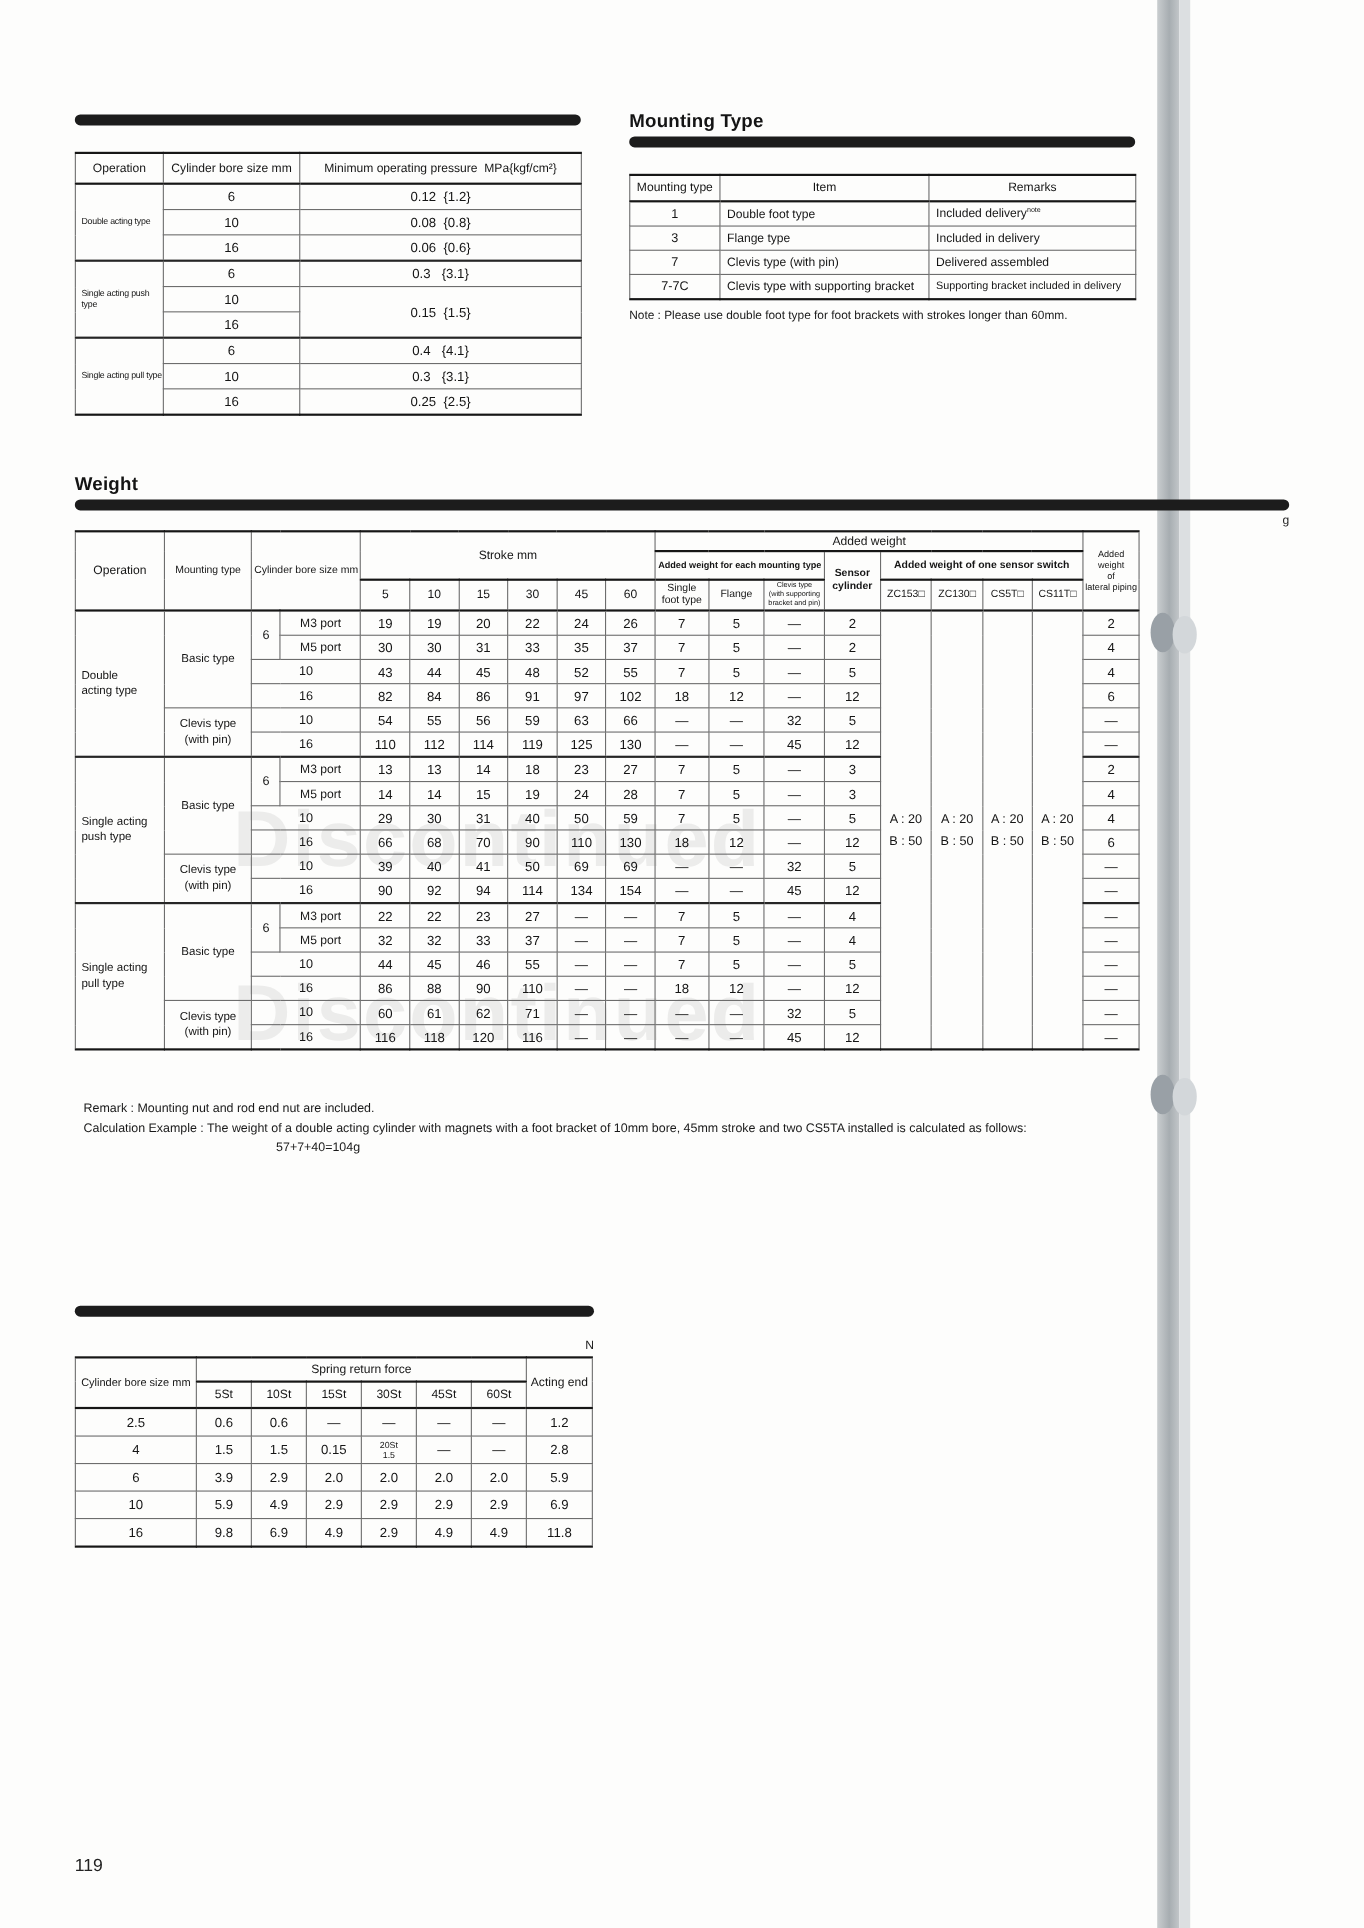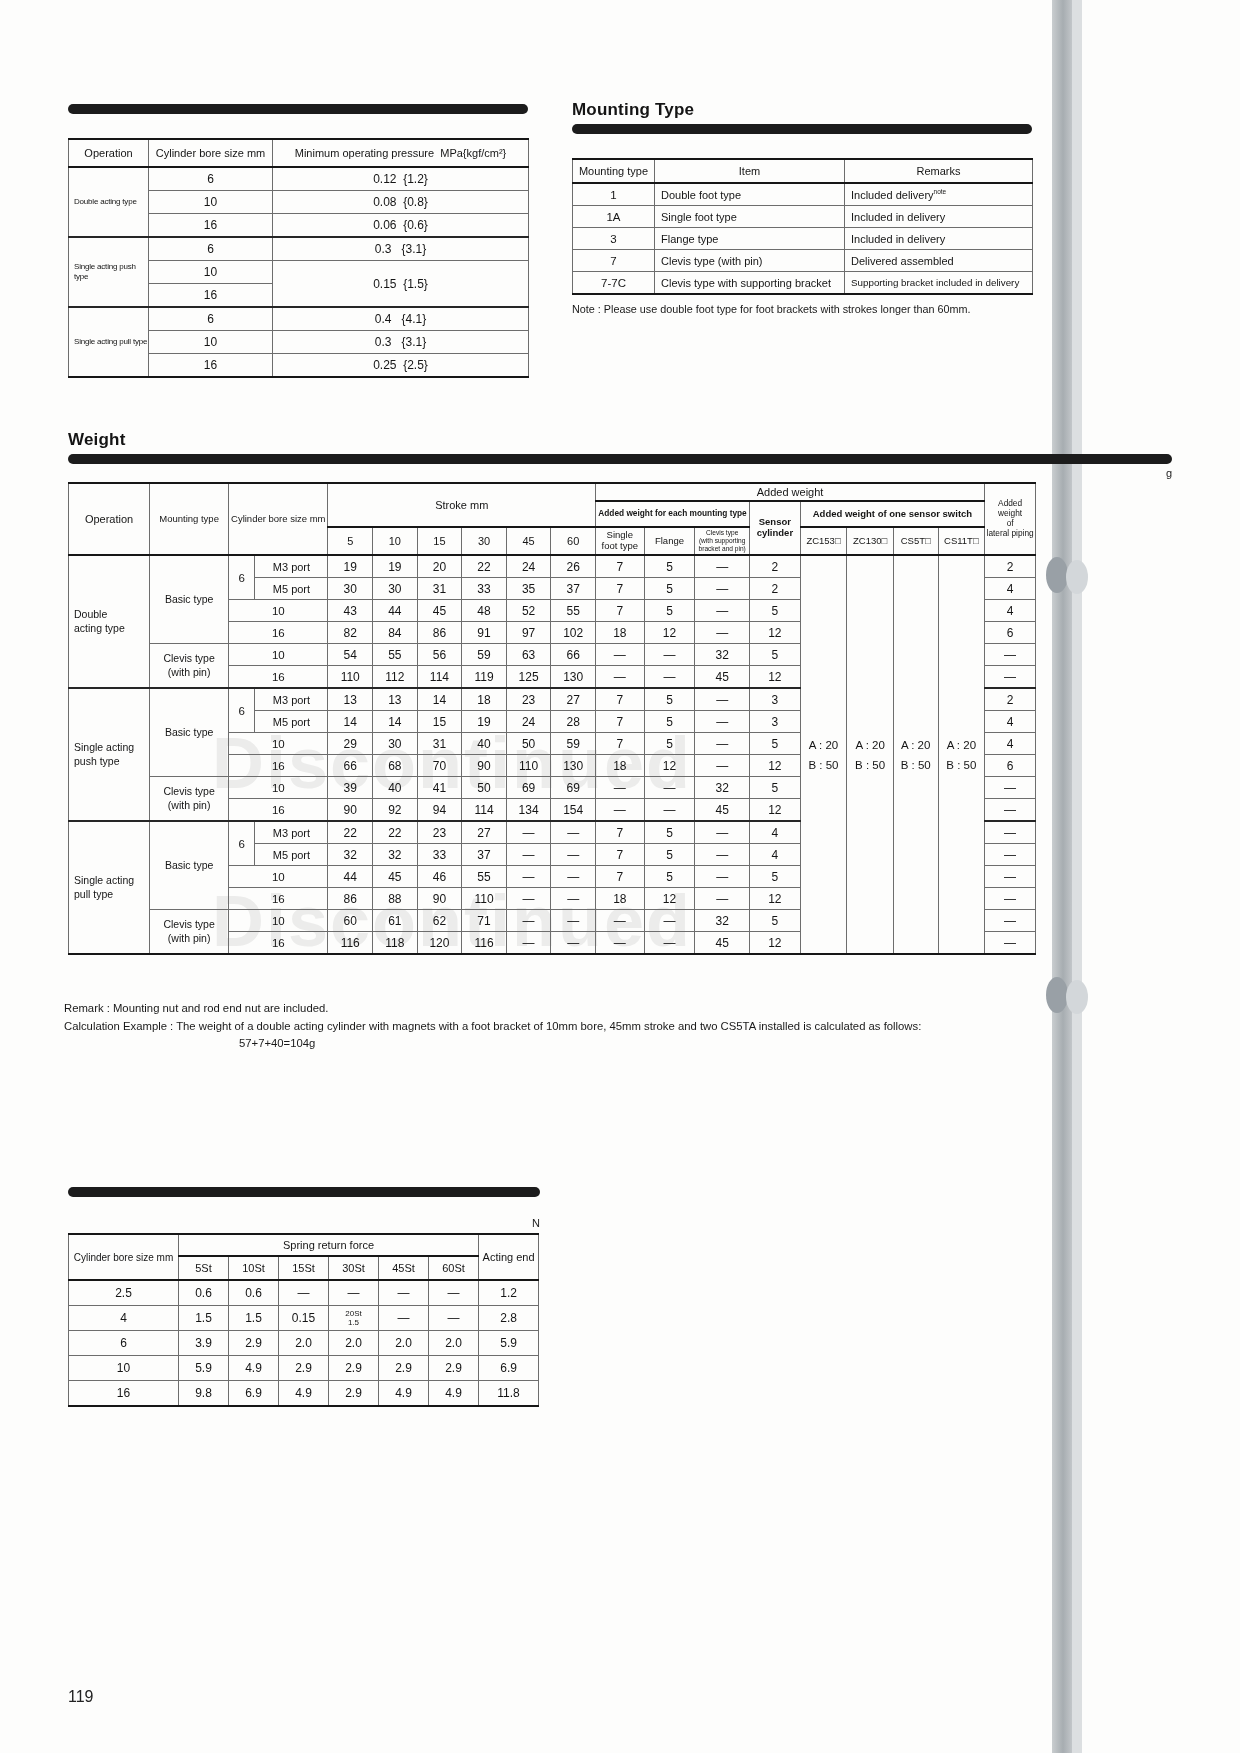--- a/index.html
+++ b/index.html
@@ -144,25 +144,20 @@
         <th>Mounting type</th>
         <th>Item</th>
         <th>Remarks</th>
       </tr>
     </thead>
     <tbody>
       <tr>
           <td>1</td>
           <td class="lft">Double foot type</td>
           <td class="lft"><span>Included delivery</span><sup>note</sup></td>
-        </tr>
-      <tr>
-          <td>1A</td>
-          <td class="lft">Single foot type</td>
-          <td class="lft">Included in delivery</td>
         </tr>
       <tr>
           <td>3</td>
           <td class="lft">Flange type</td>
           <td class="lft">Included in delivery</td>
         </tr>
       <tr>
           <td>7</td>
           <td class="lft">Clevis type (with pin)</td>
           <td class="lft">Delivered assembled</td>
@@ -515,21 +510,21 @@
         <td>—</td>
           <td>—</td>
           <td>45</td>
           <td>12</td>
         <td>—</td>
       </tr>
     </tbody>
   </table>
 </div>
 
-<div class="abs remarks" style="left:64px;top:1000px;width:930px;">
+<div class="abs remarks" style="left:76px;top:1000px;width:930px;">
   <div>Remark :  Mounting nut and rod end nut are included.</div>
   <div>Calculation Example : The weight of a double acting cylinder with magnets with a foot bracket of 10mm bore,  45mm stroke and two CS5TA installed is calculated as  follows:</div>
   <div style="padding-left:175px;">57+7+40=104g</div>
 </div>
 
 <div class="abs" style="left:68px;top:1183px;width:472px;">
   <div class="bar"></div>
   <div class="unit" style="margin-top:20px;">N</div>
   <table class="t spring" style="margin-top:2px;">
     <colgroup>

